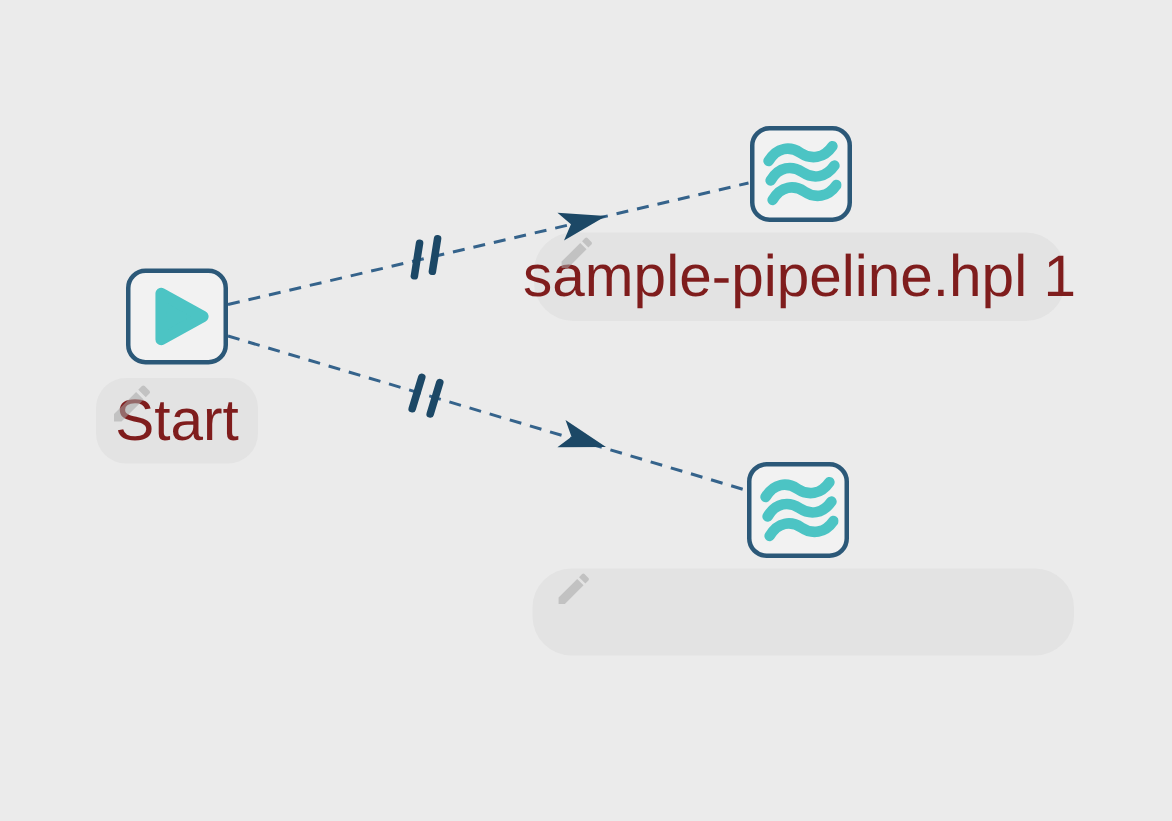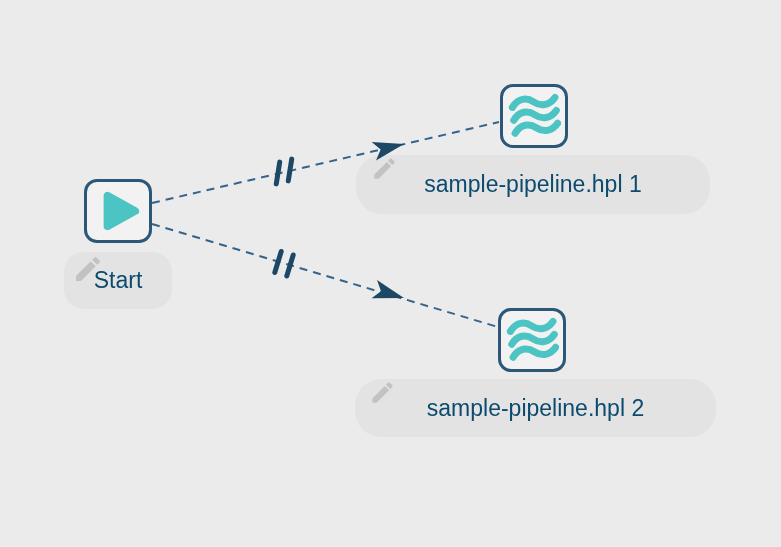--- a/index.html
+++ b/index.html
@@ -27,22 +27,22 @@
   #start-box{left:84px;top:179px;}
   #p1-box{left:500px;top:84px;}
   #p2-box{left:498px;top:308px;}
 
   
   .node-label{
     position:absolute;
     background:#e3e3e3;
     border-radius:26px;
     display:flex;align-items:center;justify-content:center;
-    font-size:23px;
-    color:#0c4a6e;
+    font-size:39px;
+    color:#7f1d1d;
     white-space:nowrap;
   }
   #start-label{left:64px;top:252px;width:108px;height:57px;border-radius:20px;text-align:center;}
   #p1-label{left:356px;top:155px;width:354px;height:59px;}
   #p2-label{left:355px;top:379px;width:361px;height:58px;}
 
   .pencil{
     position:absolute;
     opacity:.55;
   }
@@ -105,21 +105,20 @@
           <path d="M5 14 C11 6 19 6 25 11 C31 16 39 16 45 9"></path>
           <path d="M5 26 C11 18 19 18 25 23 C31 28 39 28 45 21"></path>
           <path d="M5 38 C11 30 19 30 25 35 C31 40 39 40 45 33"></path>
         </g>
       </svg>
     </div>
     <div class="node-label" id="p2-label">
       <svg class="pencil" viewBox="0 0 24 24">
         <path fill="#a8a8a8" d="M3 17.25V21h3.75L17.81 9.94l-3.75-3.75L3 17.25zM20.71 7.04c.39-.39.39-1.02 0-1.41l-2.34-2.34a1 1 0 0 0-1.41 0l-1.83 1.83 3.75 3.75 1.83-1.83z"></path>
       </svg>
-      <span>sample-pipeline.hpl 2</span>
     </div>
   </div>
 
   <svg class="hops-layer">
 
     <line class="hop-line" x1="152" y1="203" x2="499" y2="122"></line>
     <path class="hop-arrow" d="M 0 0 L -31 -9.5 L -24 0 L -31 9.5 Z" transform="translate(404,144) rotate(-13.3)"></path>
     <g>
       <rect class="par-bar" x="-2.5" y="-13.5" width="5" height="27" rx="2.5" transform="translate(278,173) rotate(9)"></rect>
       <rect class="par-bar" x="-2.5" y="-13.5" width="5" height="27" rx="2.5" transform="translate(290,170) rotate(9)"></rect>

